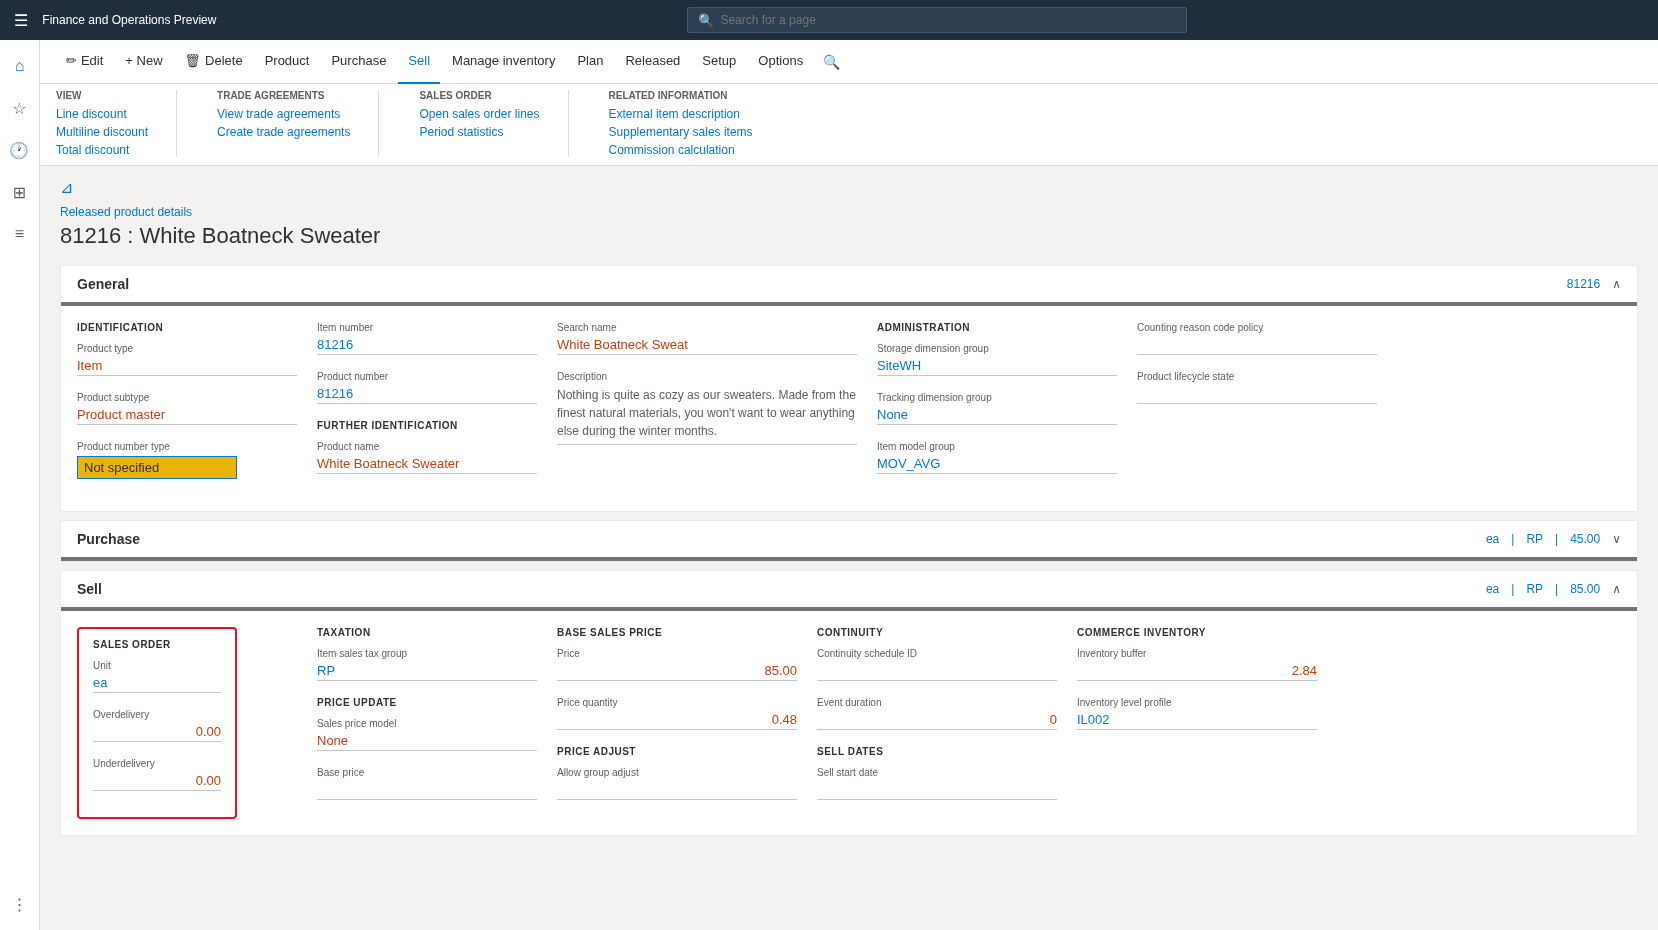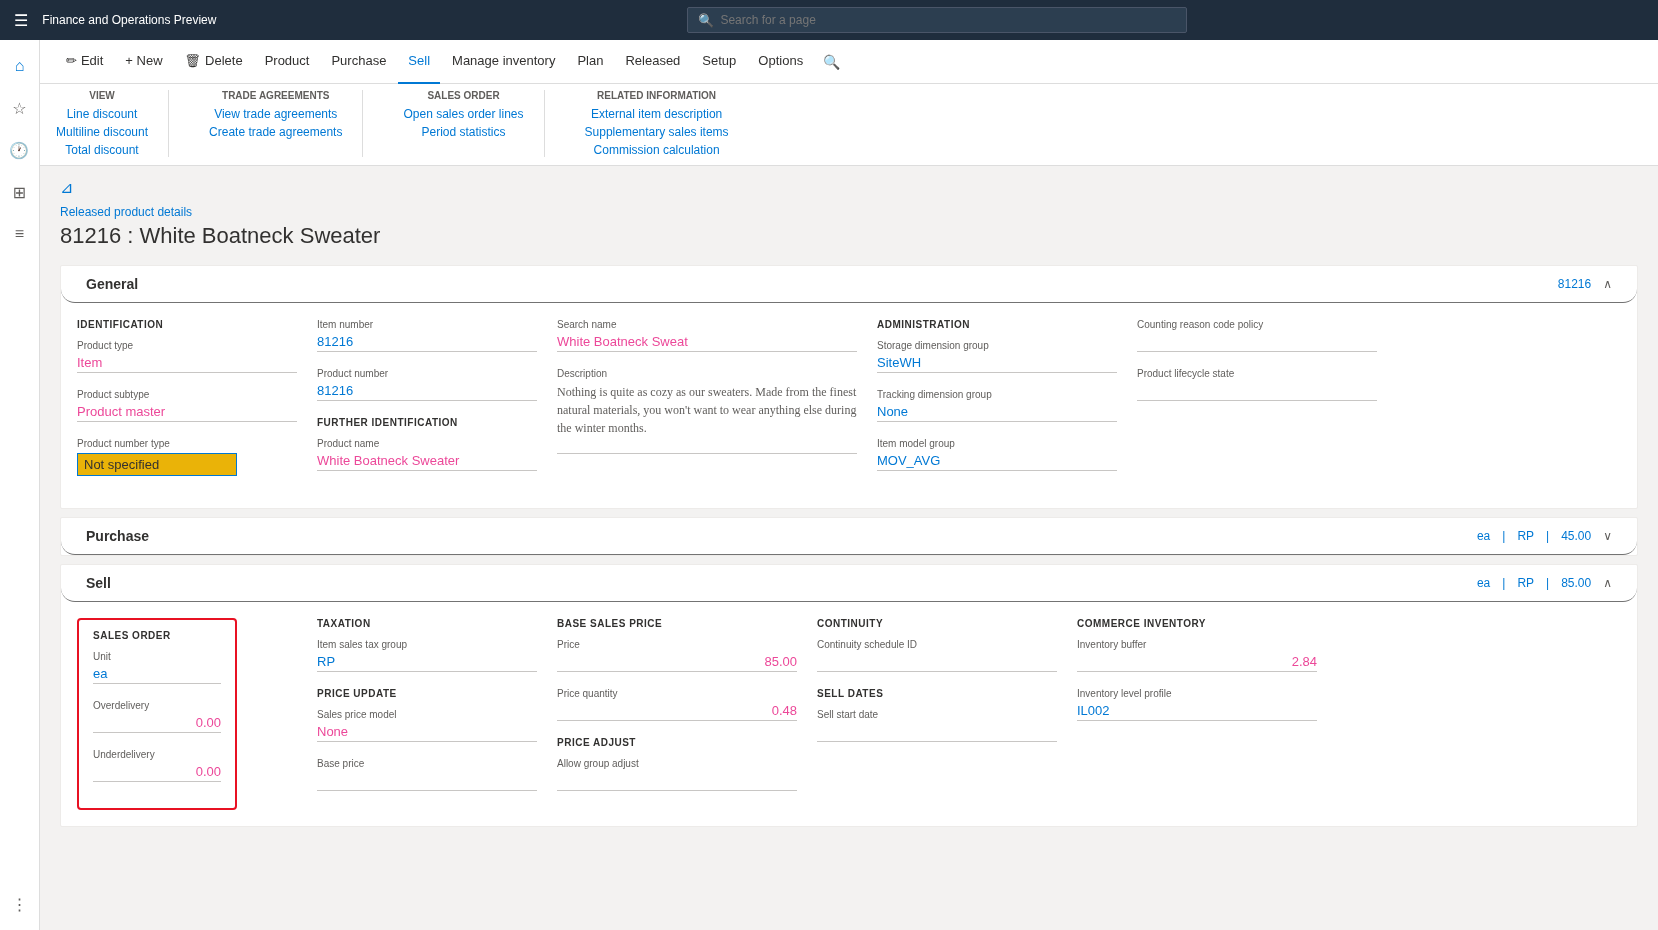--- a/index.html
+++ b/index.html
@@ -44,51 +44,51 @@
       border-bottom: 2px solid transparent; height: 44px;
     }
     .toolbar-btn.active { border-bottom: 2px solid #0078d4; color: #0078d4; }
     .toolbar-search-btn { border: none; background: transparent; cursor: pointer; color: #323130; font-size: 14px; padding: 6px 8px; }
 
     
     .ribbon {
       background: #fff; border-bottom: 1px solid #ddd; padding: 6px 16px 8px;
       display: flex; gap: 40px; position: relative; z-index: 100;
     }
-    .ribbon-group { display: flex; flex-direction: column; gap: 4px; border-right: 1px solid #ddd; padding-right: 20px; text-align: center; }
+    .ribbon-group { display: flex; flex-direction: column; gap: 4px; border-right: 1px solid #ddd; padding-right: 28px; }
     .ribbon-group:last-child { border-right: none; }
     .ribbon-group-title { font-size: 10px; color: #605e5c; text-transform: uppercase; font-weight: 600; margin-bottom: 2px; }
     .ribbon-link { color: #0078d4; font-size: 12px; cursor: pointer; text-decoration: none; white-space: nowrap; }
 
     
     .page-content { flex: 1; overflow-y: auto; padding: 12px 20px; background: #f3f2f1; }
 
     
     .breadcrumb { color: #0078d4; font-size: 12px; cursor: pointer; margin-bottom: 4px; display: flex; align-items: center; gap: 4px; }
     .page-title { font-size: 22px; font-weight: 300; color: #323130; margin-bottom: 16px; }
 
     
     .section-card { background: #fff; border: 1px solid #edebe9; margin-bottom: 8px; border-radius: 2px; }
     .section-header {
       display: flex; align-items: center; justify-content: space-between;
-      padding: 10px 25px; border-bottom: 1px solid #737373; cursor: pointer; border-radius: 14px;
+      padding: 10px 16px; border-bottom: 4px solid #737373; cursor: pointer;
     }
     .section-title { font-size: 14px; font-weight: 600; color: #323130; }
     .section-header-right { display: flex; align-items: center; gap: 12px; color: #0078d4; font-size: 12px; }
     .section-chevron { font-size: 12px; color: #605e5c; }
     .section-body { padding: 16px; }
     .form-group { display: flex; flex-direction: column; margin-bottom: 16px; }
     .form-label-normal { font-size: 10px; color: #605e5c; margin-bottom: 4px; }
-    .form-value { font-size: 13px; color: #ec4899; border-bottom: 1px solid #c8c6c4; padding-bottom: 2px; }
+    .form-value { font-size: 13px; color: #c2410c; border-bottom: 1px solid #c8c6c4; padding-bottom: 2px; }
     .form-value-blue { font-size: 13px; color: #0078d4; border-bottom: 1px solid #c8c6c4; padding-bottom: 2px; cursor: pointer; }
     .form-value-input {
       font-size: 13px; color: #323130; border: 1px solid #0078d4; padding: 3px 6px; background: #eab308;
       outline: none;
     }
-    .form-textarea { font-size: 12px; color: #605e5c; line-height: 1.5; border-bottom: 1px solid #c8c6c4; padding-bottom: 16px; font-family: Liberation Serif, serif; }
+    .form-textarea { font-size: 12px; color: #605e5c; line-height: 1.5; border-bottom: 1px solid #c8c6c4; padding-bottom: 4px; }
 
     
     .sales-order-box {
       border: 2px solid #e81123; border-radius: 4px; padding: 10px 14px; display: inline-block; min-width: 160px;
     }
 
     
     .subsection-label { font-size: 10px; font-weight: 700; text-transform: uppercase; color: #323130; letter-spacing: 0.5px; margin-bottom: 10px; }
 
     
@@ -365,20 +365,24 @@
                 </div>
               </div>
             </div>
 
             <div>
               <div class="subsection-label">CONTINUITY</div>
               <div class="form-group">
                 <span class="form-label-normal">Continuity schedule ID</span>
                 <span class="form-value">&nbsp;</span>
               </div>
+              <div class="form-group">
+                <span class="form-label-normal">Event duration</span>
+                <span class="form-value" style="text-align: right;">0</span>
+              </div>
               <div style="margin-top: 16px;">
                 <div class="subsection-label">SELL DATES</div>
                 <div class="form-group">
                   <span class="form-label-normal">Sell start date</span>
                   <span class="form-value">&nbsp;</span>
                 </div>
               </div>
             </div>
 
             <div>

